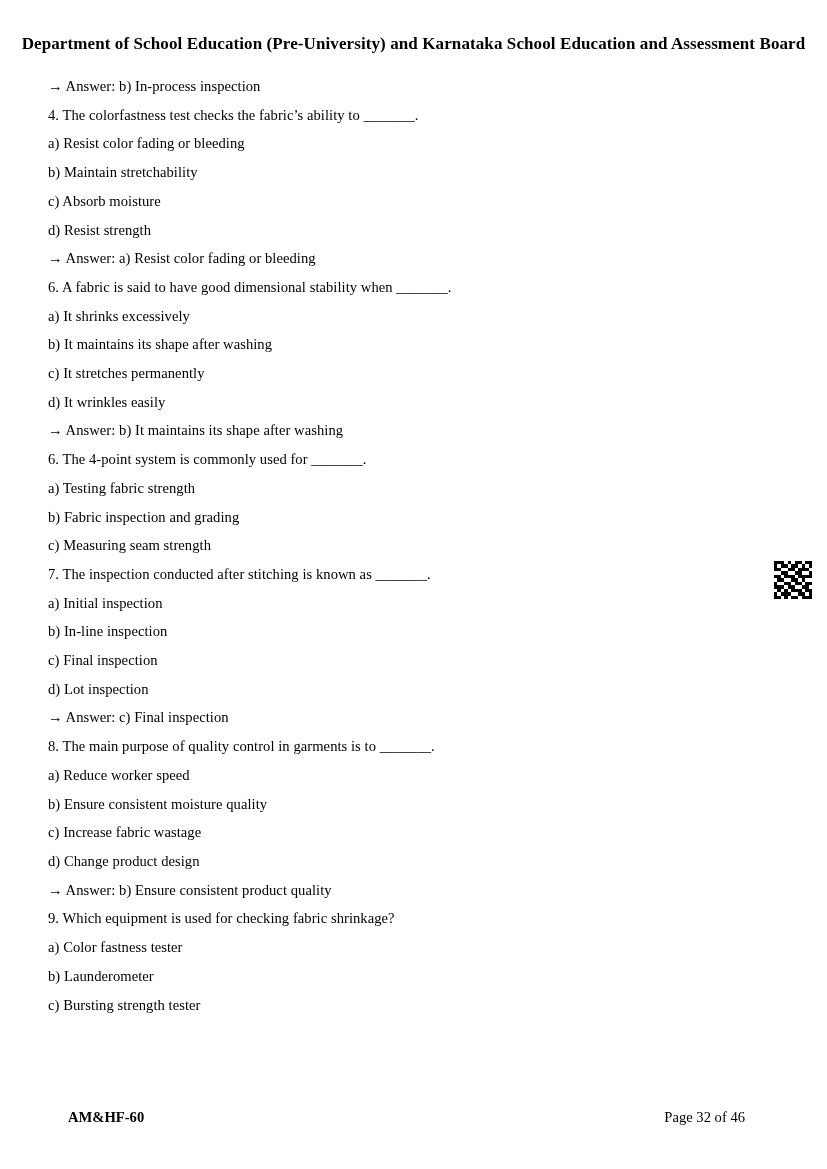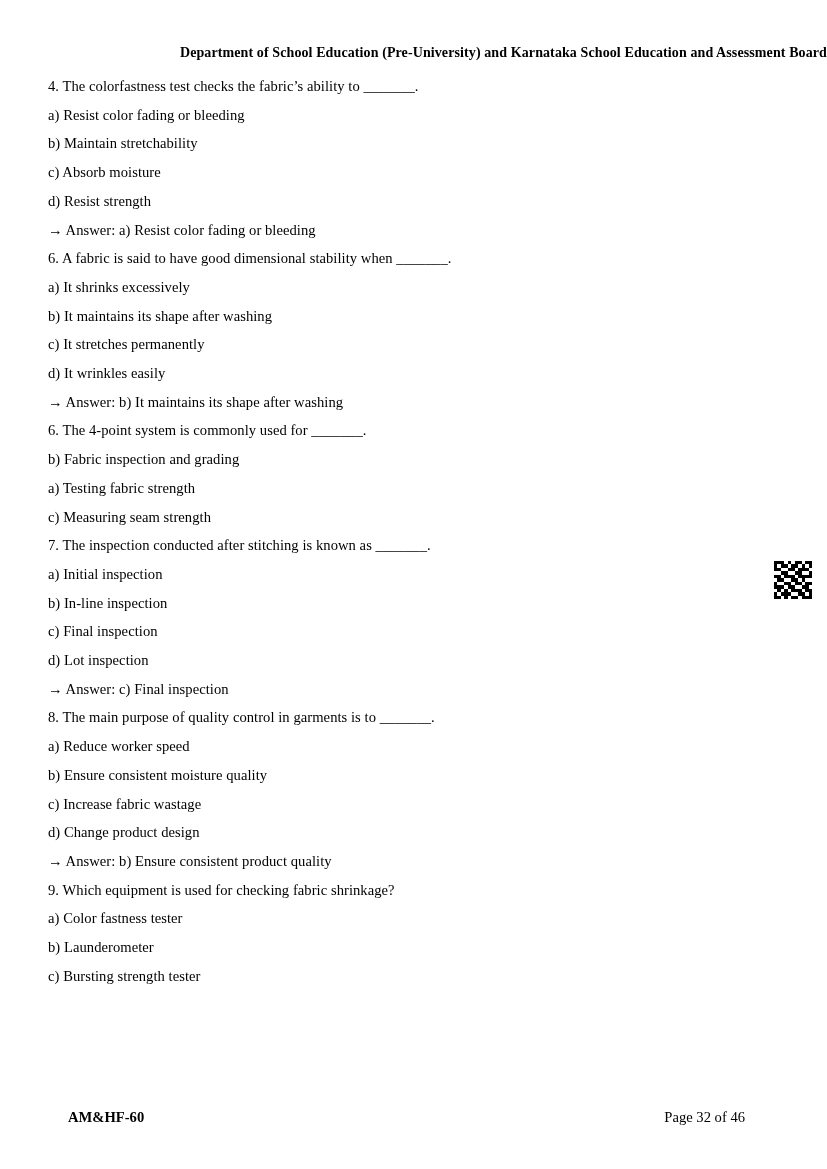--- a/index.html
+++ b/index.html
@@ -19,25 +19,24 @@
     position: relative;
     width: 827px;
     height: 1169px;
     box-sizing: border-box;
   }
   .header {
     position: absolute;
     top: 34px;
     left: 0;
     width: 827px;
-    text-align: right;
+    text-align: center;
     font-weight: bold;
-    font-size: 14px;
+    font-size: 17px;
     letter-spacing: 0.1px;
-    margin-top: 11px;
   }
   .content {
     position: absolute;
     top: 72px;
     left: 48px;
     width: 690px;
   }
   .line {
     font-size: 14.6px;
     line-height: 28.7px;
@@ -77,35 +76,36 @@
   }
 </style>
 </head>
 <body>
 
 <div class="page">
 
   <div class="header">Department of School Education (Pre-University) and Karnataka School Education and Assessment Board</div>
 
   <div class="content">
+    <div class="line">→ Answer: b) In-process inspection</div>
     <div class="line">4. The colorfastness test checks the fabric’s ability to _______.</div>
     <div class="line">a) Resist color fading or bleeding</div>
     <div class="line">b) Maintain stretchability</div>
     <div class="line">c) Absorb moisture</div>
     <div class="line">d) Resist strength</div>
     <div class="line">→ Answer: a) Resist color fading or bleeding</div>
     <div class="line">6. A fabric is said to have good dimensional stability when _______.</div>
     <div class="line">a) It shrinks excessively</div>
     <div class="line">b) It maintains its shape after washing</div>
     <div class="line">c) It stretches permanently</div>
     <div class="line">d) It wrinkles easily</div>
     <div class="line">→ Answer: b) It maintains its shape after washing</div>
     <div class="line">6. The 4-point system is commonly used for _______.</div>
+    <div class="line">a) Testing fabric strength</div>
     <div class="line">b) Fabric inspection and grading</div>
-    <div class="line">a) Testing fabric strength</div>
     <div class="line">c) Measuring seam strength</div>
     <div class="line">7. The inspection conducted after stitching is known as _______.</div>
     <div class="line">a) Initial inspection</div>
     <div class="line">b) In-line inspection</div>
     <div class="line">c) Final inspection</div>
     <div class="line">d) Lot inspection</div>
     <div class="line">→ Answer: c) Final inspection</div>
     <div class="line">8. The main purpose of quality control in garments is to _______.</div>
     <div class="line">a) Reduce worker speed</div>
     <div class="line">b) Ensure consistent moisture quality</div>

